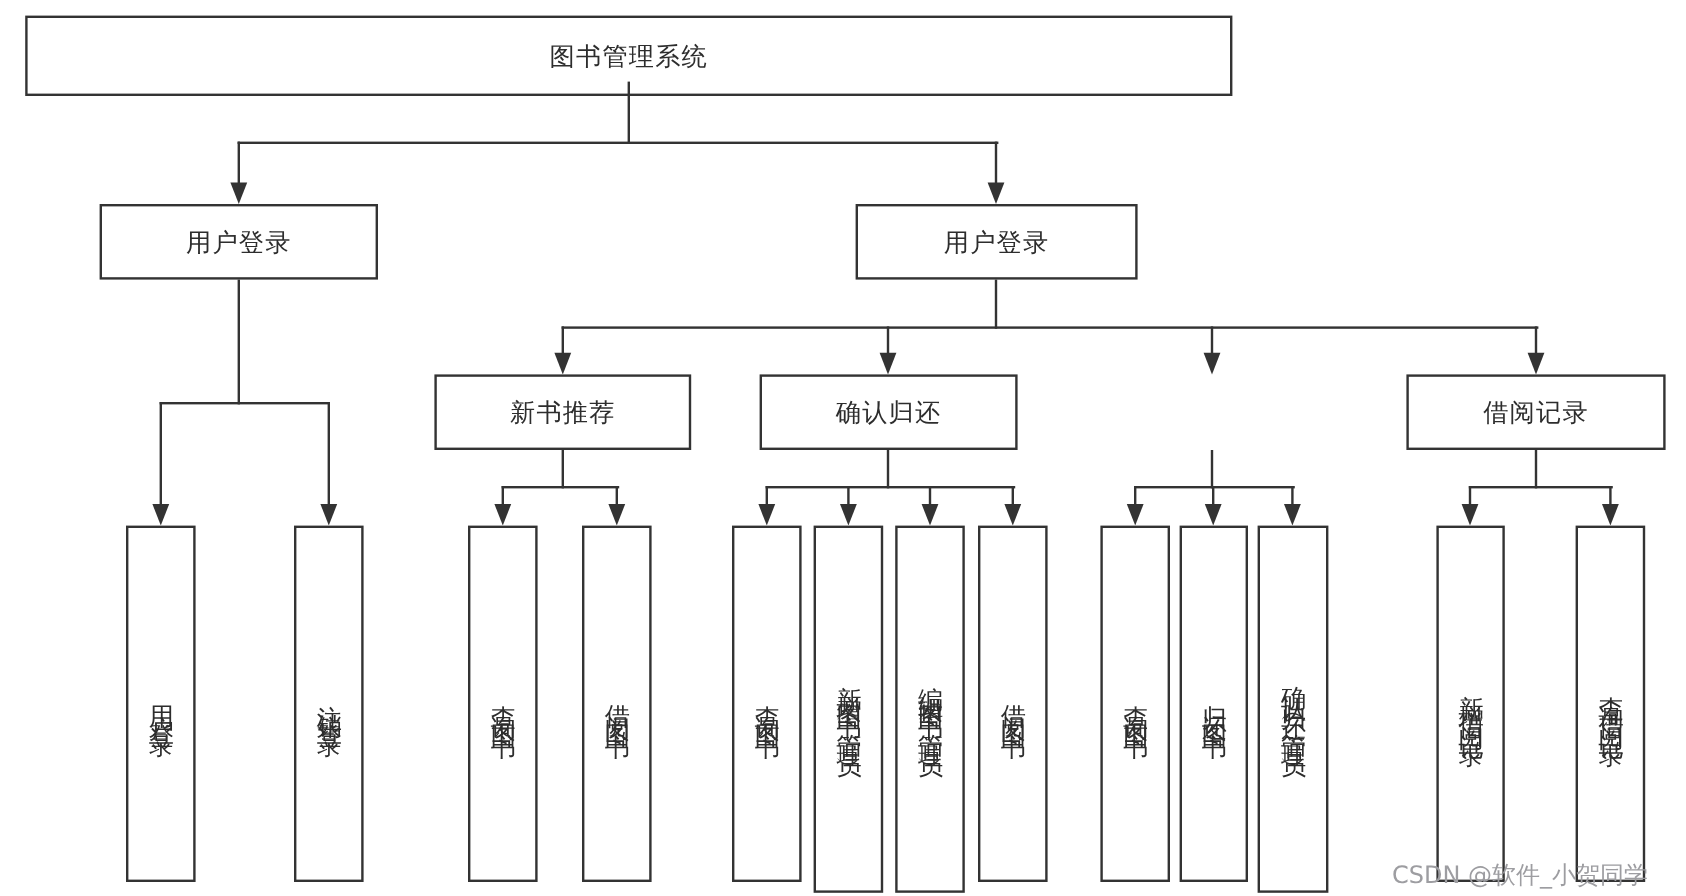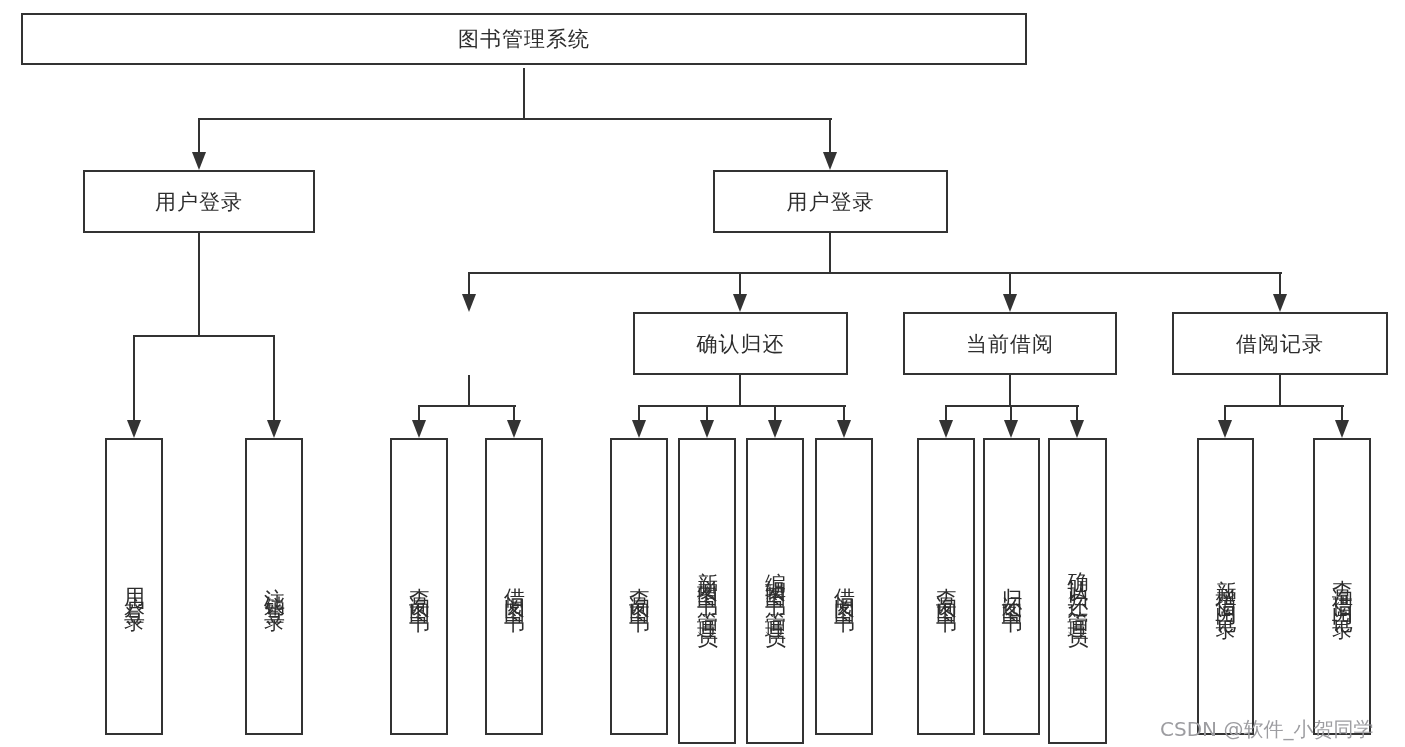--- a/index.html
+++ b/index.html
@@ -51,21 +51,21 @@
     font-size:20px;
     color:#9d9da1;
     white-space:nowrap;
   }
 </style>
 </head>
 <body>
 
 <div id="stage">
 
-  <div class="bx" style="left:21px;top:13px;width:1006px;height:52px;">图书管理系统</div>
+  <div class="bx" style="left:21px;top:13px;width:1006px;height:67px;">图书管理系统</div>
 
   <div class="vl" style="left:523px;top:68px;height:52px;"></div>
   <div class="hl" style="left:198px;top:118px;width:634px;"></div>
   <div class="vl" style="left:198px;top:118px;height:36px;"></div>
   <div class="ar" style="left:192px;top:152px;"></div>
   <div class="vl" style="left:829px;top:118px;height:36px;"></div>
   <div class="ar" style="left:823px;top:152px;"></div>
 
   <div class="bx" style="left:83px;top:170px;width:232px;height:63px;">用户登录</div>
   <div class="bx" style="left:713px;top:170px;width:235px;height:63px;">用户登录</div>
@@ -81,22 +81,22 @@
   <div class="hl" style="left:468px;top:272px;width:814px;"></div>
   <div class="vl" style="left:468px;top:272px;height:24px;"></div>
   <div class="ar" style="left:462px;top:294px;"></div>
   <div class="vl" style="left:739px;top:272px;height:24px;"></div>
   <div class="ar" style="left:733px;top:294px;"></div>
   <div class="vl" style="left:1009px;top:272px;height:24px;"></div>
   <div class="ar" style="left:1003px;top:294px;"></div>
   <div class="vl" style="left:1279px;top:272px;height:24px;"></div>
   <div class="ar" style="left:1273px;top:294px;"></div>
 
+  <div class="bx" style="left:362px;top:312px;width:214px;height:63px;">新书推荐</div>
   <div class="bx" style="left:633px;top:312px;width:215px;height:63px;">确认归还</div>
-  <div class="bx" style="left:903px;top:312px;width:214px;height:63px;">当前借阅</div>
   <div class="bx" style="left:1172px;top:312px;width:216px;height:63px;">借阅记录</div>
 
   <div class="vl" style="left:468px;top:375px;height:32px;"></div>
   <div class="hl" style="left:418px;top:405px;width:98px;"></div>
   <div class="vl" style="left:418px;top:405px;height:17px;"></div>
   <div class="ar" style="left:412px;top:420px;"></div>
   <div class="vl" style="left:513px;top:405px;height:17px;"></div>
   <div class="ar" style="left:507px;top:420px;"></div>
 
   <div class="vl" style="left:739px;top:375px;height:32px;"></div>

